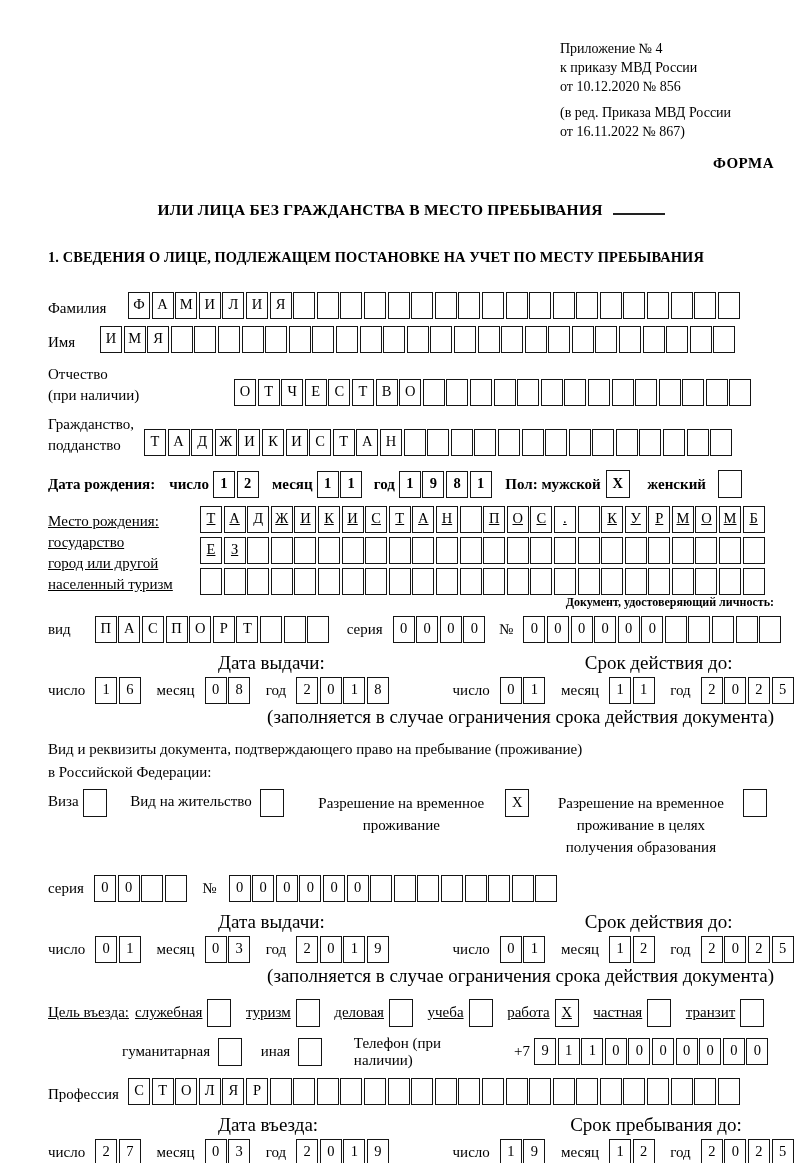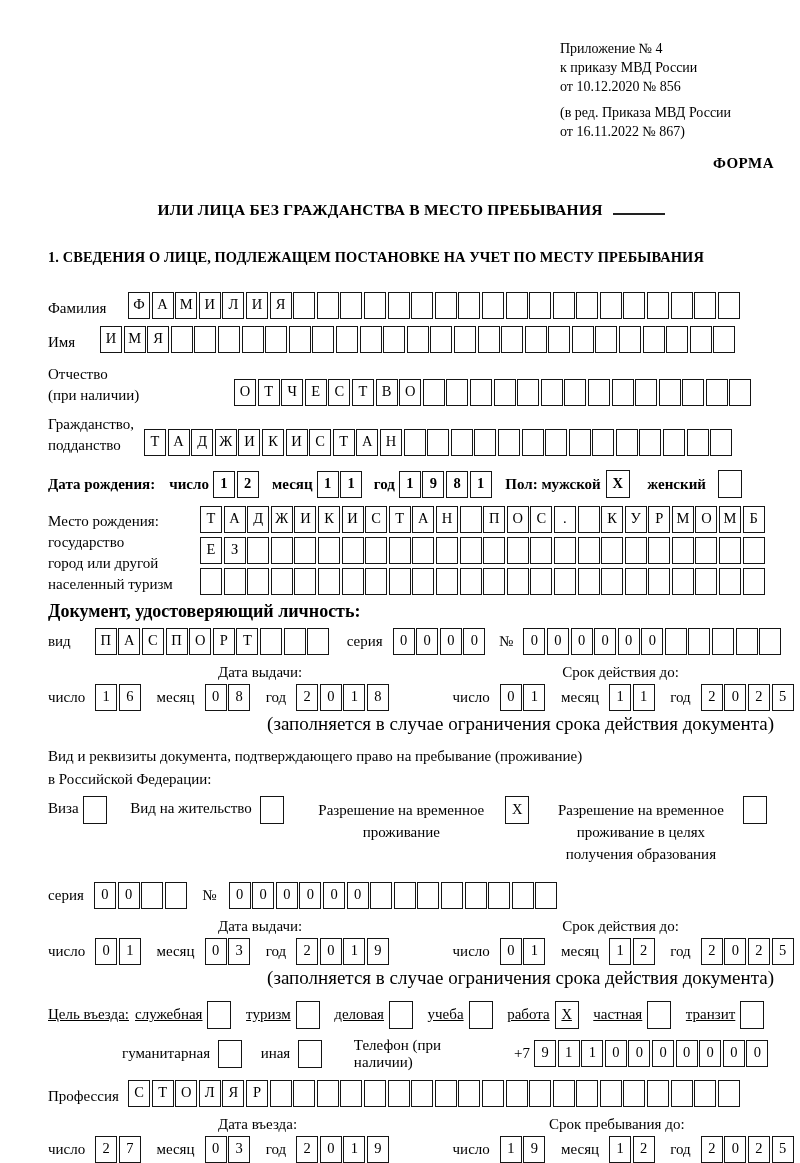--- a/index.html
+++ b/index.html
@@ -11,21 +11,21 @@
   .title{text-align:center;font-weight:bold;font-size:15.5px;margin-top:26px;line-height:1.6;letter-spacing:.2px;}
   .blankline{display:inline-block;width:52px;border-bottom:2px solid #222;margin-left:10px;vertical-align:baseline;}
   .sec{font-weight:bold;font-size:14.4px;margin-top:26px;letter-spacing:.1px;}
   .frow{display:flex;align-items:flex-end;margin-top:7px;}
   .lbl{font-size:15px;line-height:1.4;padding-top:4px;flex:0 0 auto;}
   .cells{display:flex;flex:0 0 auto;}
   .cell{flex:0 0 auto;width:22px;height:27px;border:1.6px solid #151515;margin-right:1.6px;box-sizing:border-box;text-align:center;font-size:14.5px;line-height:23px;background:#fff;}
   .cbxwrap .cell{width:24px;height:28px;line-height:24px;}
   .inlrow{display:flex;align-items:center;font-size:15px;margin-top:10px;}
   .inlrow .cells{margin:0 4px;}
-  .dhead{display:flex;font-size:15px;margin-top:9px;}
+  .dhead{display:flex;font-size:19px;margin-top:9px;}
   .dgrp{display:flex;align-items:center;}
   .dgrp .t{margin:0 6px 0 10px;}
   .dgrp .t:first-child{margin-left:0;}
   .note{font-size:19px;text-align:right;margin-top:2px;}
   .para{font-size:15px;margin-top:10px;line-height:1.5;}
   .opts{display:flex;align-items:flex-start;margin-top:6px;font-size:15px;}
   .opt{display:flex;align-items:flex-start;}
   .optlbl{padding-top:4px;}
   .optlbl.c{text-align:center;line-height:1.45;}
   .cbxwrap{margin-left:8px;flex:0 0 auto;}
@@ -207,21 +207,21 @@
     <span class="t" style="margin-left:8px;">Пол: мужской</span>
     <div class="cells cbxwrap" style="margin-left:5px;">
         <span class="cell">X</span>
       </div>
     <span class="t" style="margin-left:12px;">женский</span>
     <div class="cells cbxwrap" style="margin-left:12px;">
         <span class="cell"></span>
       </div>
   </div>
 
-  <div class="frow" style="margin-top:8px;">
+  <div class="frow" style="margin-top:8px;text-decoration:underline;">
     <div class="lbl" style="width:152px;">
       <div>Место рождения:</div>
       <div>государство</div>
       <div>город или другой</div>
       <div>населенный туризм</div>
     </div>
     <div>
       <div class="cells" style="margin-bottom:4px;">
           <span class="cell">Т</span>
           <span class="cell">А</span>
@@ -296,21 +296,21 @@
           <span class="cell"></span>
           <span class="cell"></span>
           <span class="cell"></span>
           <span class="cell"></span>
           <span class="cell"></span>
           <span class="cell"></span>
         </div>
     </div>
   </div>
 
-  <div style="text-align:left;font-weight:bold;font-size:18px;margin-top:6px;">Документ, удостоверяющий личность:</div>
+  <div style="text-align:right;font-weight:bold;font-size:12px;margin-top:0;">Документ, удостоверяющий личность:</div>
 
   <div class="inlrow" style="margin-top:6px;">
     <span>вид</span>
     <div class="cells" style="margin-left:24px;">
         <span class="cell">П</span>
         <span class="cell">А</span>
         <span class="cell">С</span>
         <span class="cell">П</span>
         <span class="cell">О</span>
         <span class="cell">Р</span>

